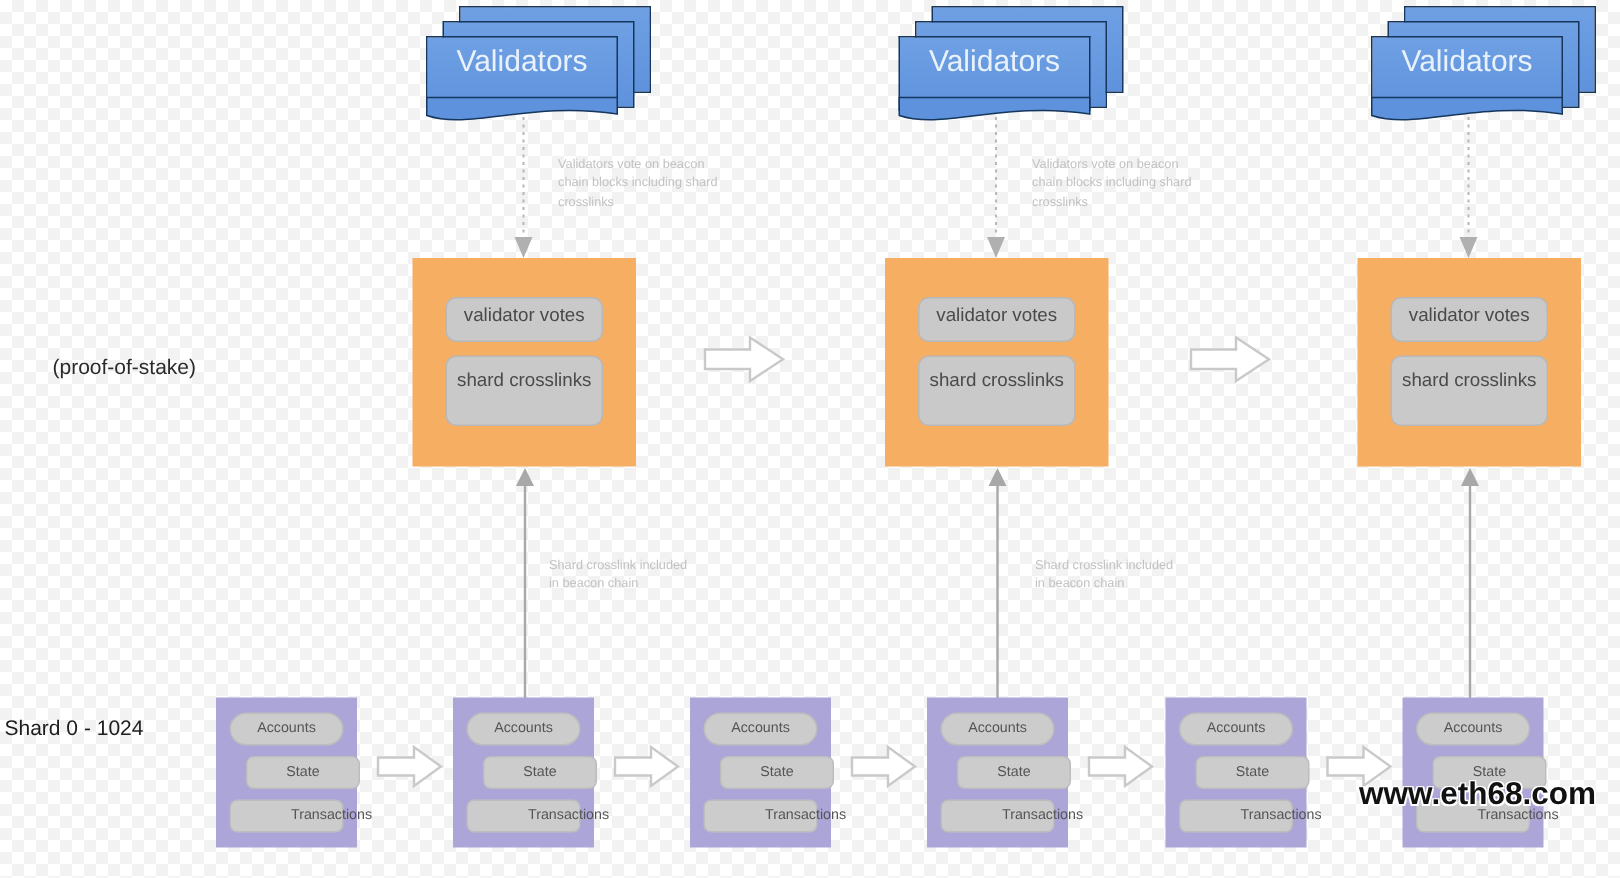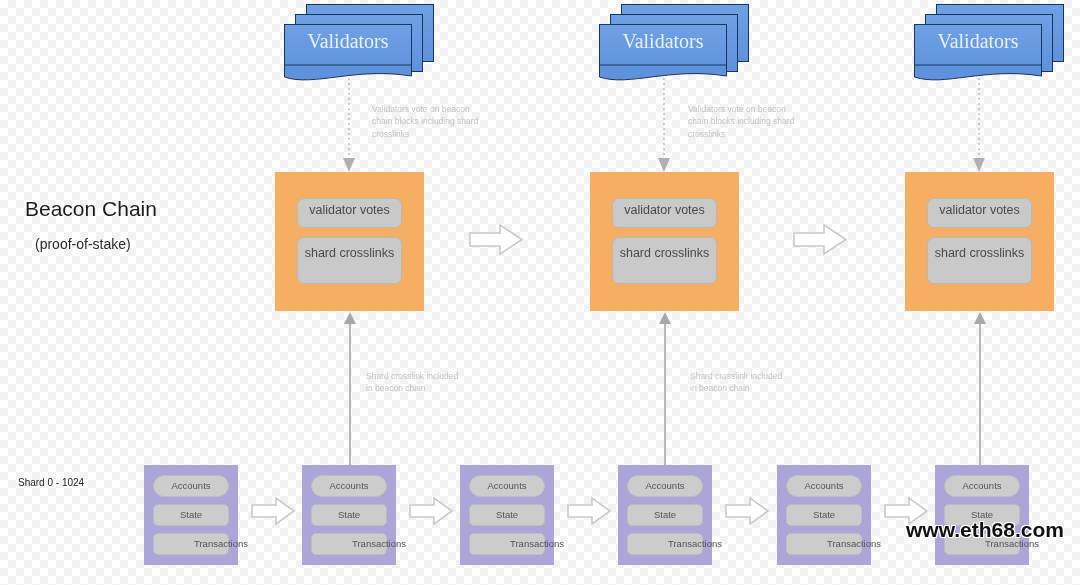--- a/index.html
+++ b/index.html
@@ -42,31 +42,30 @@
     top: 236px;
     font-size: 14px;
     color: #2b2b2b;
   }
   .label-shardchains {
     left: 25px;
     top: 384px;
     font-size: 21px;
   }
   .label-shardrange {
-    left: 18px;
+    left: 3px;
     top: 477px;
-    font-size: 10px;
+    font-size: 14px;
   }
 
   
   .validators {
     position: absolute;
     width: 165px;
     height: 78px;
-    font-family: Liberation Serif, serif;
   }
   .validators .sheet {
     position: absolute;
     background: linear-gradient(180deg, #6fa0e4 0%, #5e92dc 100%);
     border: 1px solid #16365c;
     box-sizing: border-box;
   }
   .validators .sheet.back2 {
     left: 22px; top: 0;   width: 128px; height: 58px;
   }
@@ -142,21 +141,21 @@
     background-color: #cccccc;
     border: 1px solid #bdbdbd;
     border-radius: 5px;
     box-sizing: border-box;
     color: #555555;
     font-size: 9.5px;
     text-align: center;
     line-height: 20px;
   }
   .shard-row.r0 { top: 10px; border-radius: 11px; }
-  .shard-row.r1 { top: 39px; }
+  .shard-row.r1 { top: 39px; margin-left: 11px; }
   .shard-row.r2 { top: 68px; padding-left: 40px; }
 
   
   .block-arrow {
     position: absolute;
   }
 
   
   .connector {
     position: absolute;
@@ -201,21 +200,20 @@
     text-shadow:
       -1px -1px 0 #ffffff, 1px -1px 0 #ffffff,
       -1px 1px 0 #ffffff, 1px 1px 0 #ffffff;
   }
 </style>
 </head>
 <body>
 
 <div id="canvas">
 
-  <div class="row-label label-beacon">Beacon Chain</div>
   <div class="row-label label-pos">(proof-of-stake)</div>
   <div class="row-label label-shardrange">Shard 0 - 1024</div>
 
   <div class="validators" style="left:284px; top:4px;">
     <div class="sheet back2"></div>
     <div class="sheet back1"></div>
     <div class="sheet front"></div>
     <svg class="wave" viewBox="0 0 128 20" preserveAspectRatio="none">
       <path d="M0.5,0 L0.5,12 C30,22 70,2 127.5,11 L127.5,0 Z" fill="#5e92dc" stroke="#16365c" stroke-width="1"></path>
     </svg>

